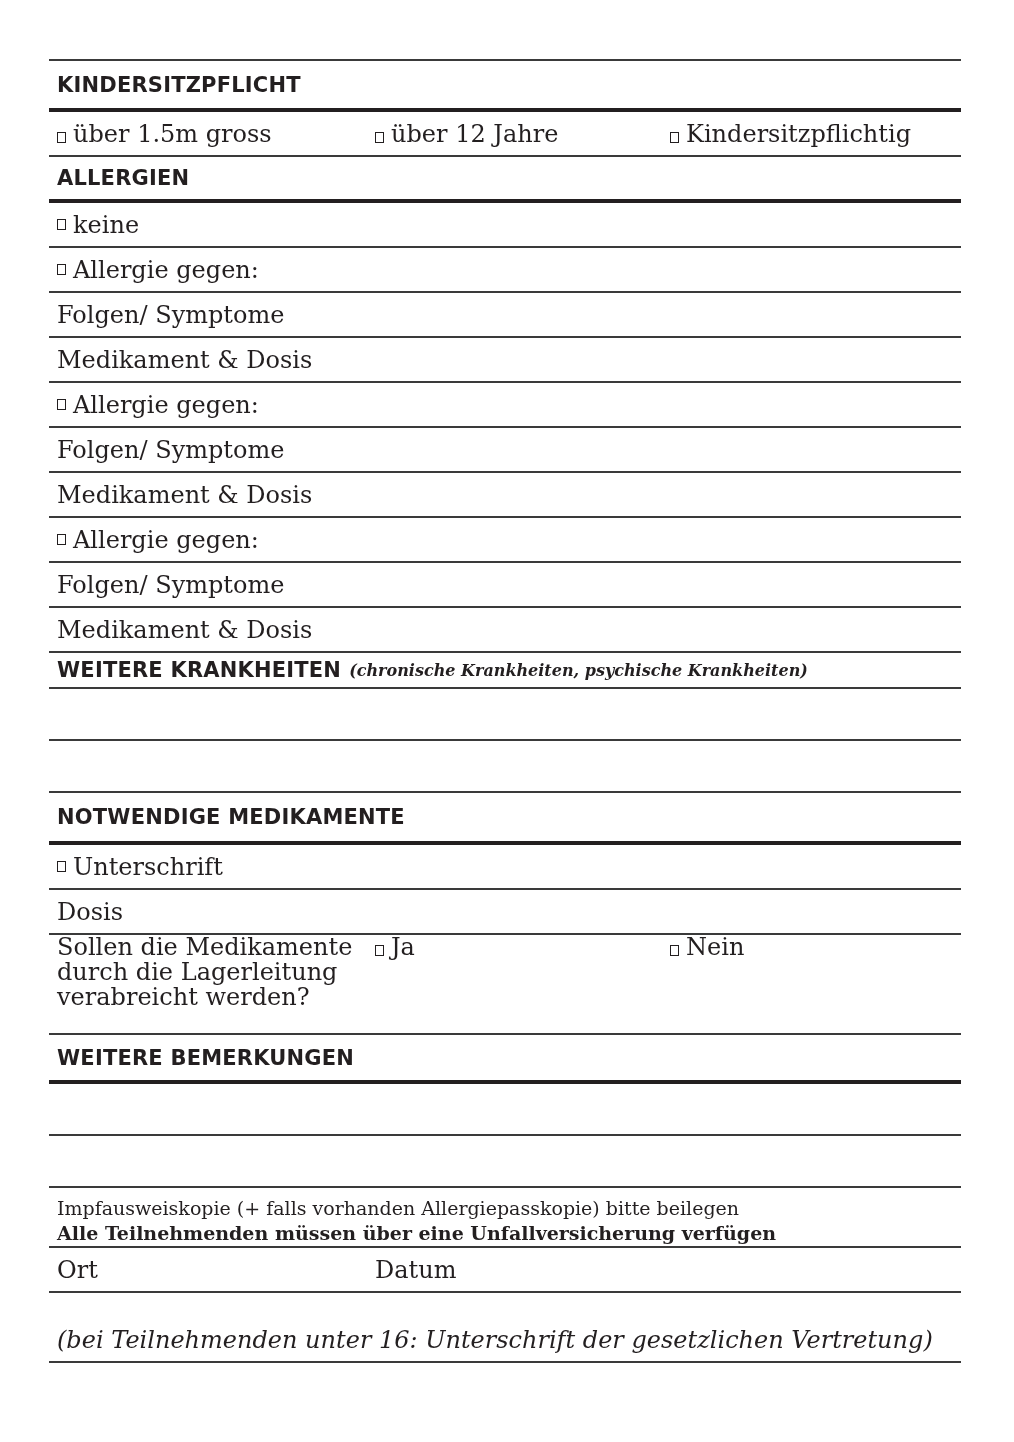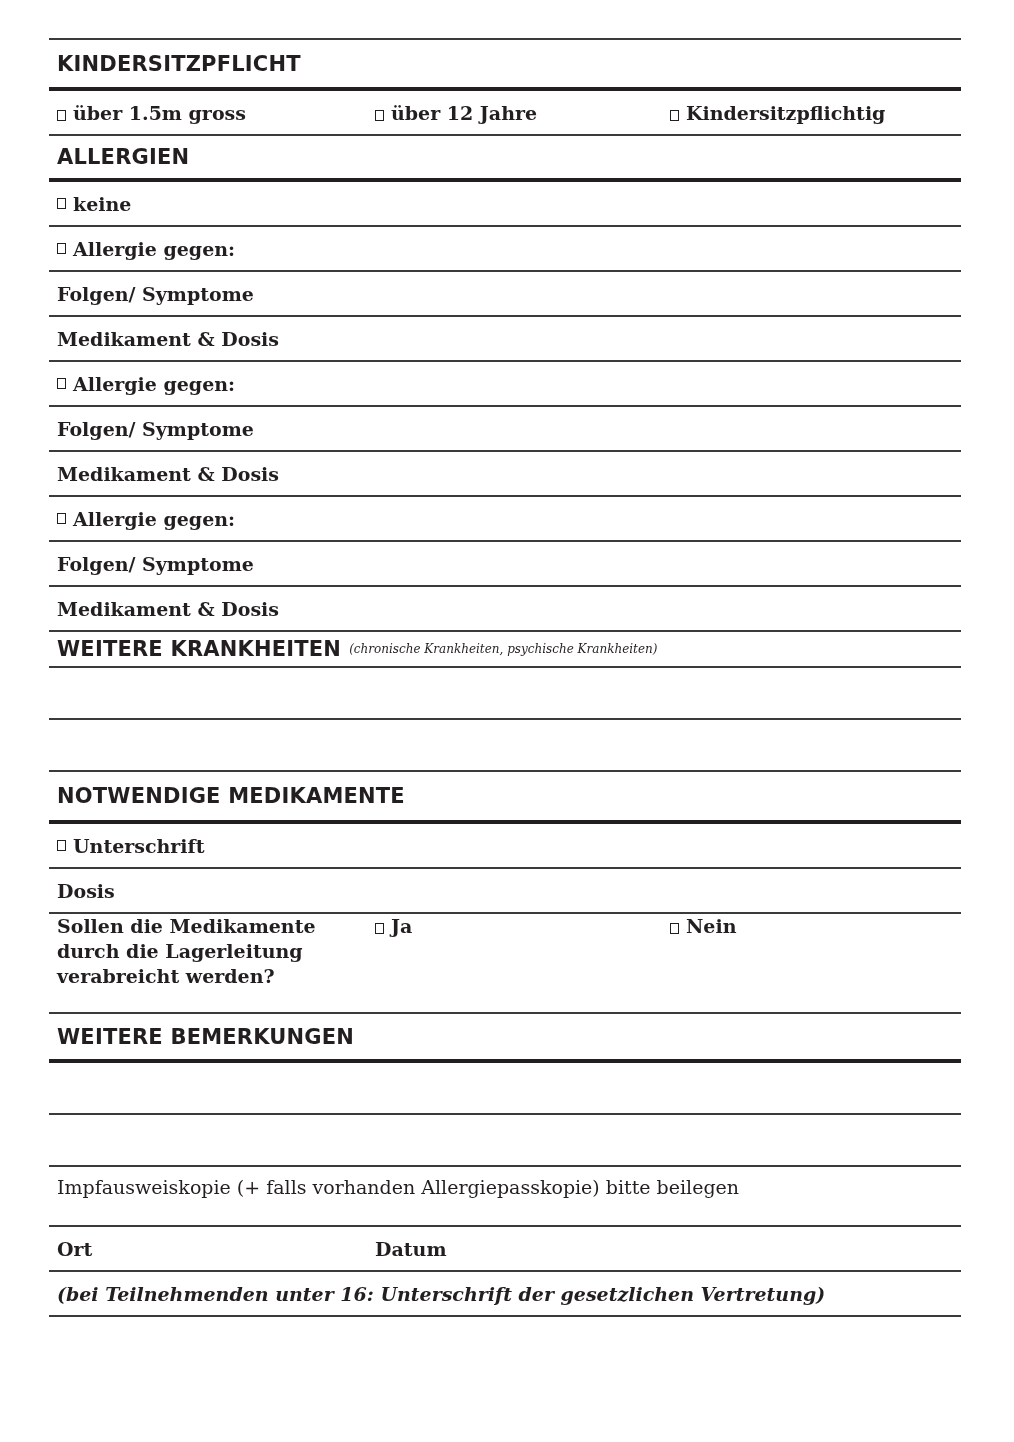--- a/index.html
+++ b/index.html
@@ -1,50 +1,50 @@
 <!DOCTYPE html>
 <html><head>
 <meta charset="utf-8">
 <style>
   html, body { margin: 0; padding: 0; background: #ffffff; }
   body {
     width: 1014px; height: 1442px; position: relative; overflow: hidden;
     font-family: "DejaVu Serif", "Liberation Serif", serif;
     color: #231f20;
   }
-  .form { position: absolute; left: 49px; top: 38px; width: 912px; }
+  .form { position: absolute; left: 49px; top: 59px; width: 912px; }
   .row {
     position: relative; box-sizing: border-box;
     border-bottom: 2px solid #3a3a3a;
   }
   .row.top { border-top: 2px solid #3a3a3a; }
   .row.thick { border-bottom: 4px solid #231f20; }
   .head {
     height: 53px; display: flex; align-items: center; padding-left: 8px;
     font-family: "DejaVu Sans", "Liberation Sans", sans-serif;
     font-weight: bold; font-size: 21px; letter-spacing: 0.2px; color: #231f20;
   }
   .head .sub {
-    font-family: "DejaVu Serif", "Liberation Serif", serif; font-weight: normal;
-    font-style: italic; font-size: 12px; margin-left: 8px; letter-spacing: 0;
+    font-family: "DejaVu Serif", "Liberation Serif", serif; font-weight: bold;
+    font-style: italic; font-size: 16px; margin-left: 8px; letter-spacing: 0;
   }
-  .line { height: 45px; display: flex; align-items: center; font-size: 19px; padding-left: 8px; font-weight: bold; }
+  .line { height: 45px; display: flex; align-items: center; font-size: 24px; padding-left: 8px; }
   .cell { box-sizing: border-box; }
   .c1 { width: 318px; }
   .c2 { width: 295px; }
   .c3 { flex: 1; }
   .box {
     display: inline-block; width: 9px; height: 11px; border: 1.5px solid #231f20;
     box-sizing: border-box; margin-right: 7px; vertical-align: -1px;
   }
   .blank { height: 52px; }
   .multi { height: 100px; align-items: flex-start; padding-top: 0; line-height: 25px; }
   .note { height: 60px; display: block; padding: 8px 0 0 8px; font-size: 19px; line-height: 25px; }
   .note .bold { font-weight: bold; }
-  .italic { font-style: italic; }
+  .italic { font-style: italic; margin-top: 25px; }
 </style>
 </head>
 <body>
 
 <div class="form">
 
   <div class="row top thick head">
     <span>KINDERSITZPFLICHT</span>
   </div>
   <div class="row line">
@@ -118,20 +118,21 @@
   </div>
 
   <div class="row thick head" style="height:49px">
     <span>WEITERE BEMERKUNGEN</span>
   </div>
   <div class="row blank"></div>
   <div class="row blank"></div>
 
   <div class="row note">
     <div>Impfausweiskopie (+ falls vorhanden Allergiepasskopie) bitte beilegen</div>
+    <div class="bold">Alle Teilnehmenden müssen über eine Unfallversicherung verfügen</div>
   </div>
 
   <div class="row line">
     <div class="cell c1"><span>Ort</span></div>
     <div class="cell c3"><span>Datum</span></div>
   </div>
   <div class="row line italic">
     <span>(bei Teilnehmenden unter 16: Unterschrift der gesetzlichen Vertretung)</span>
   </div>
 

